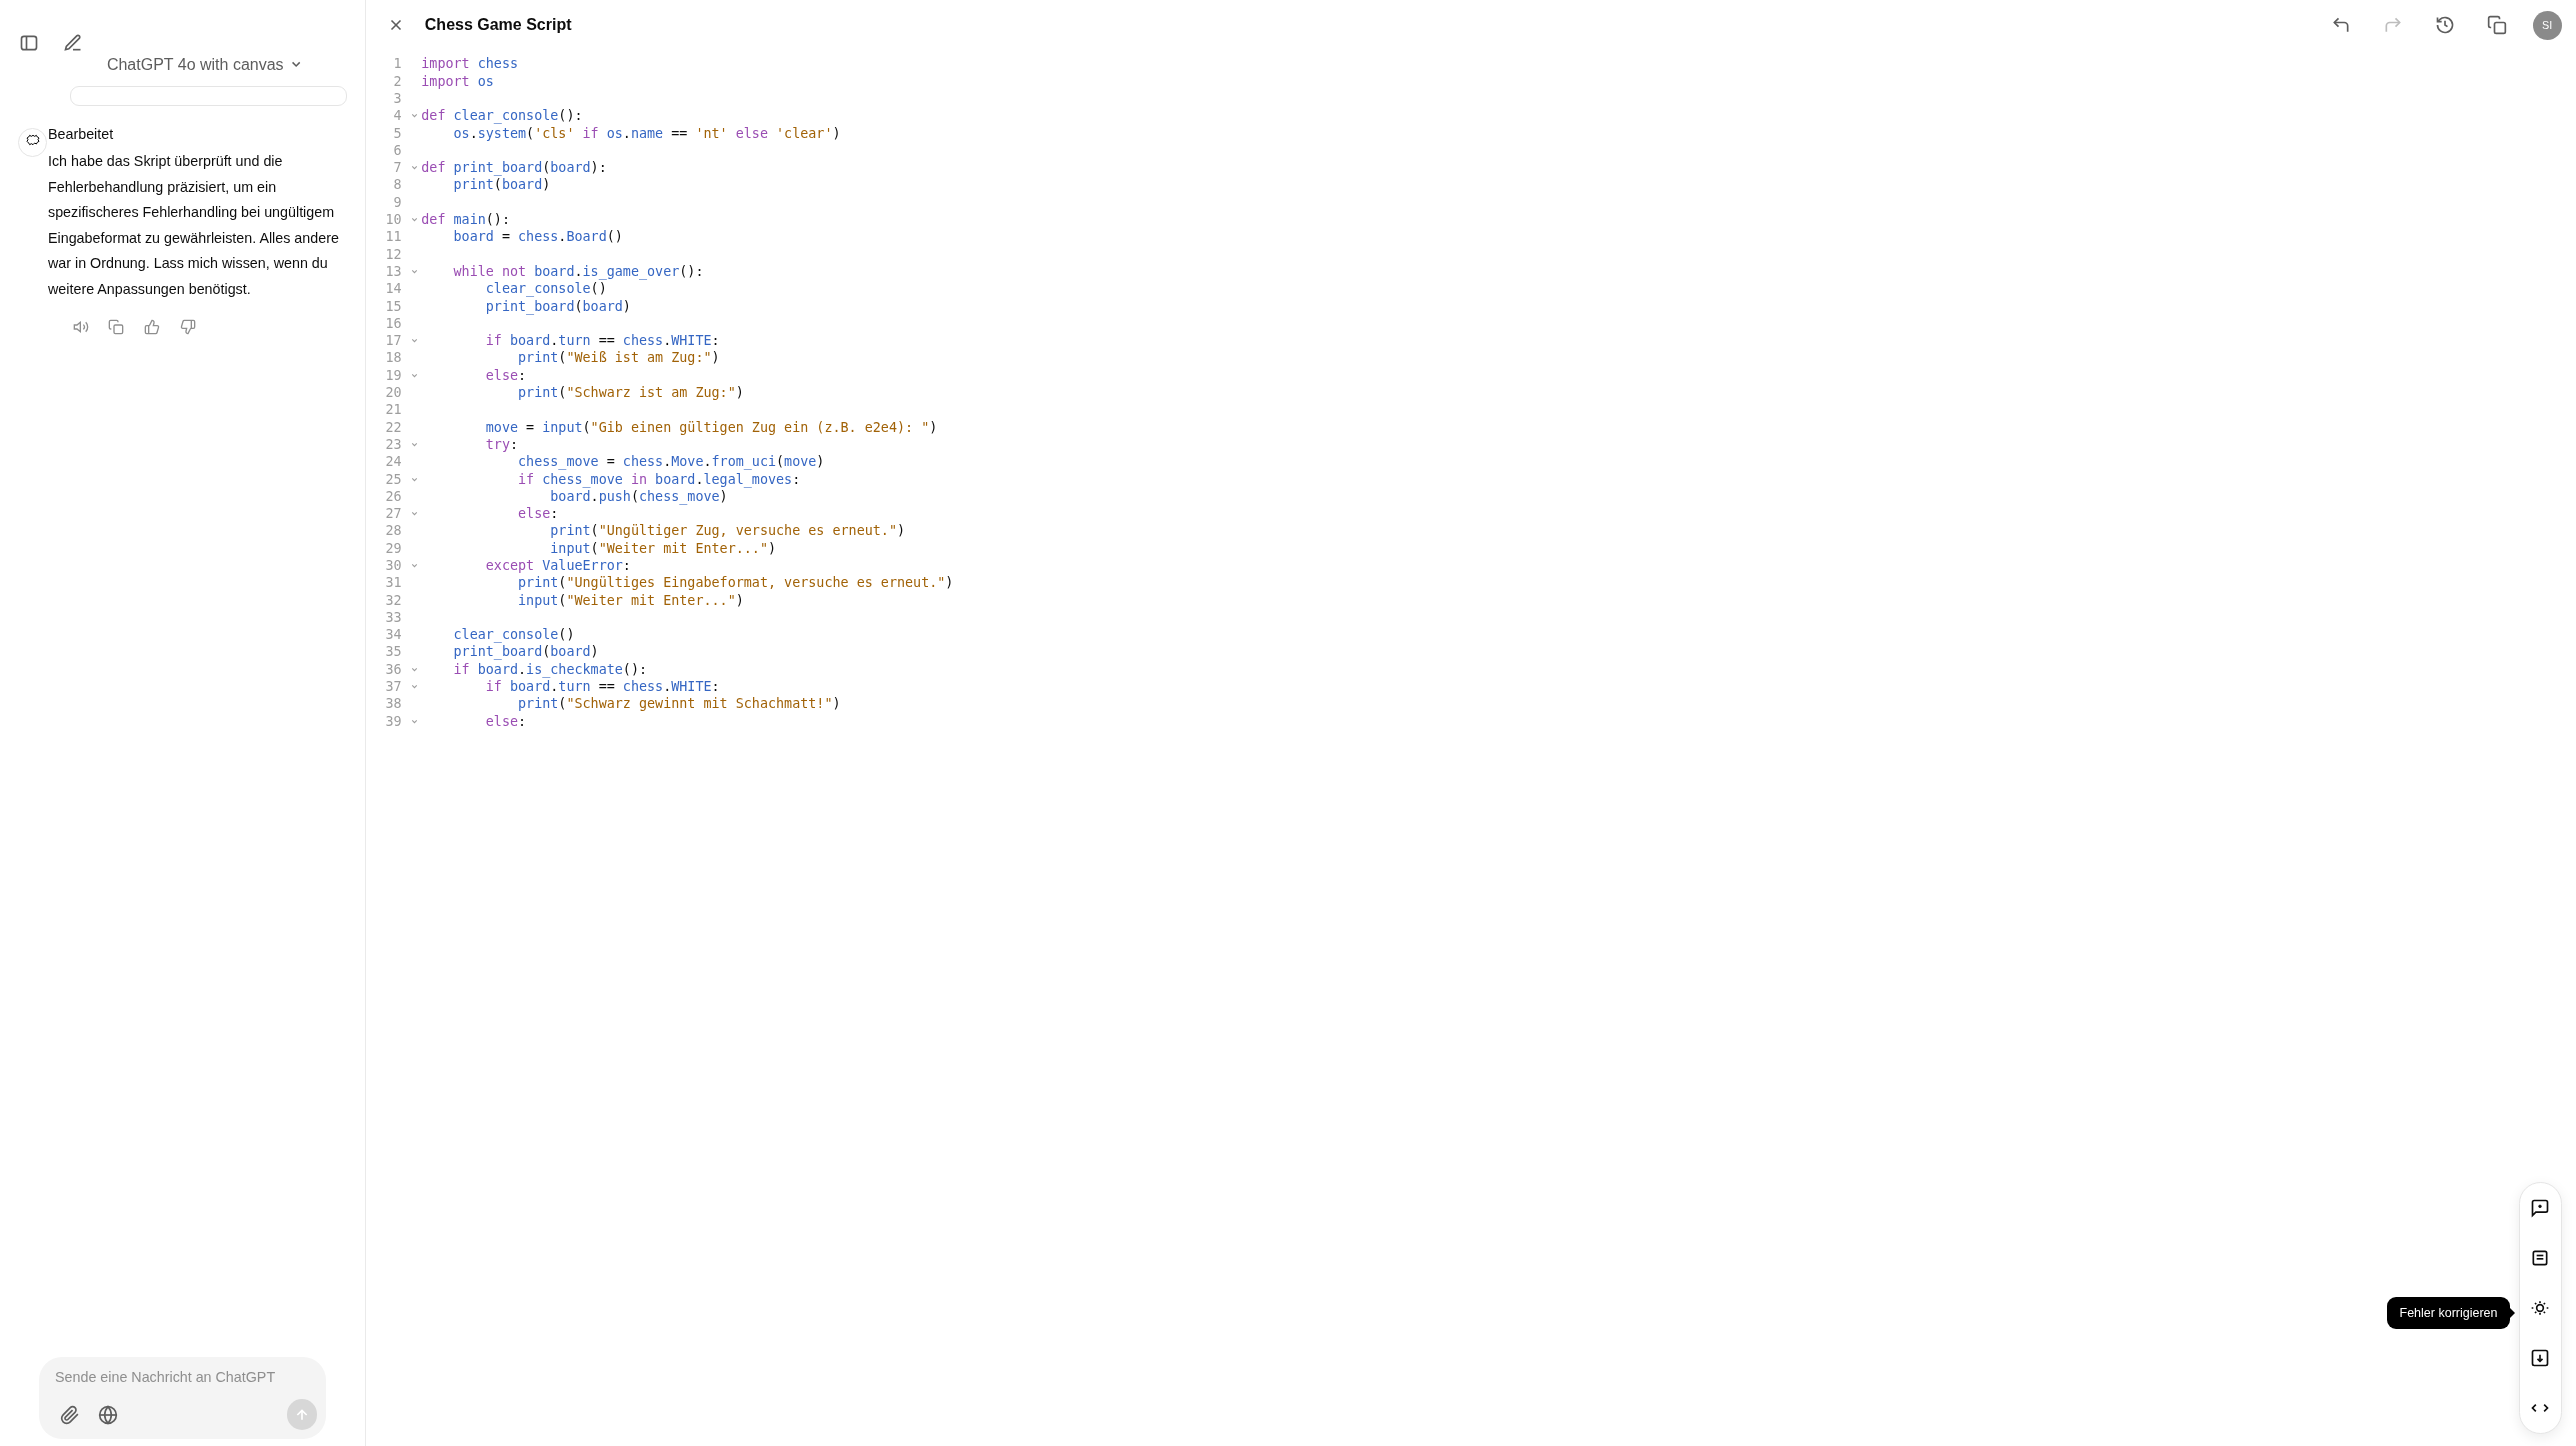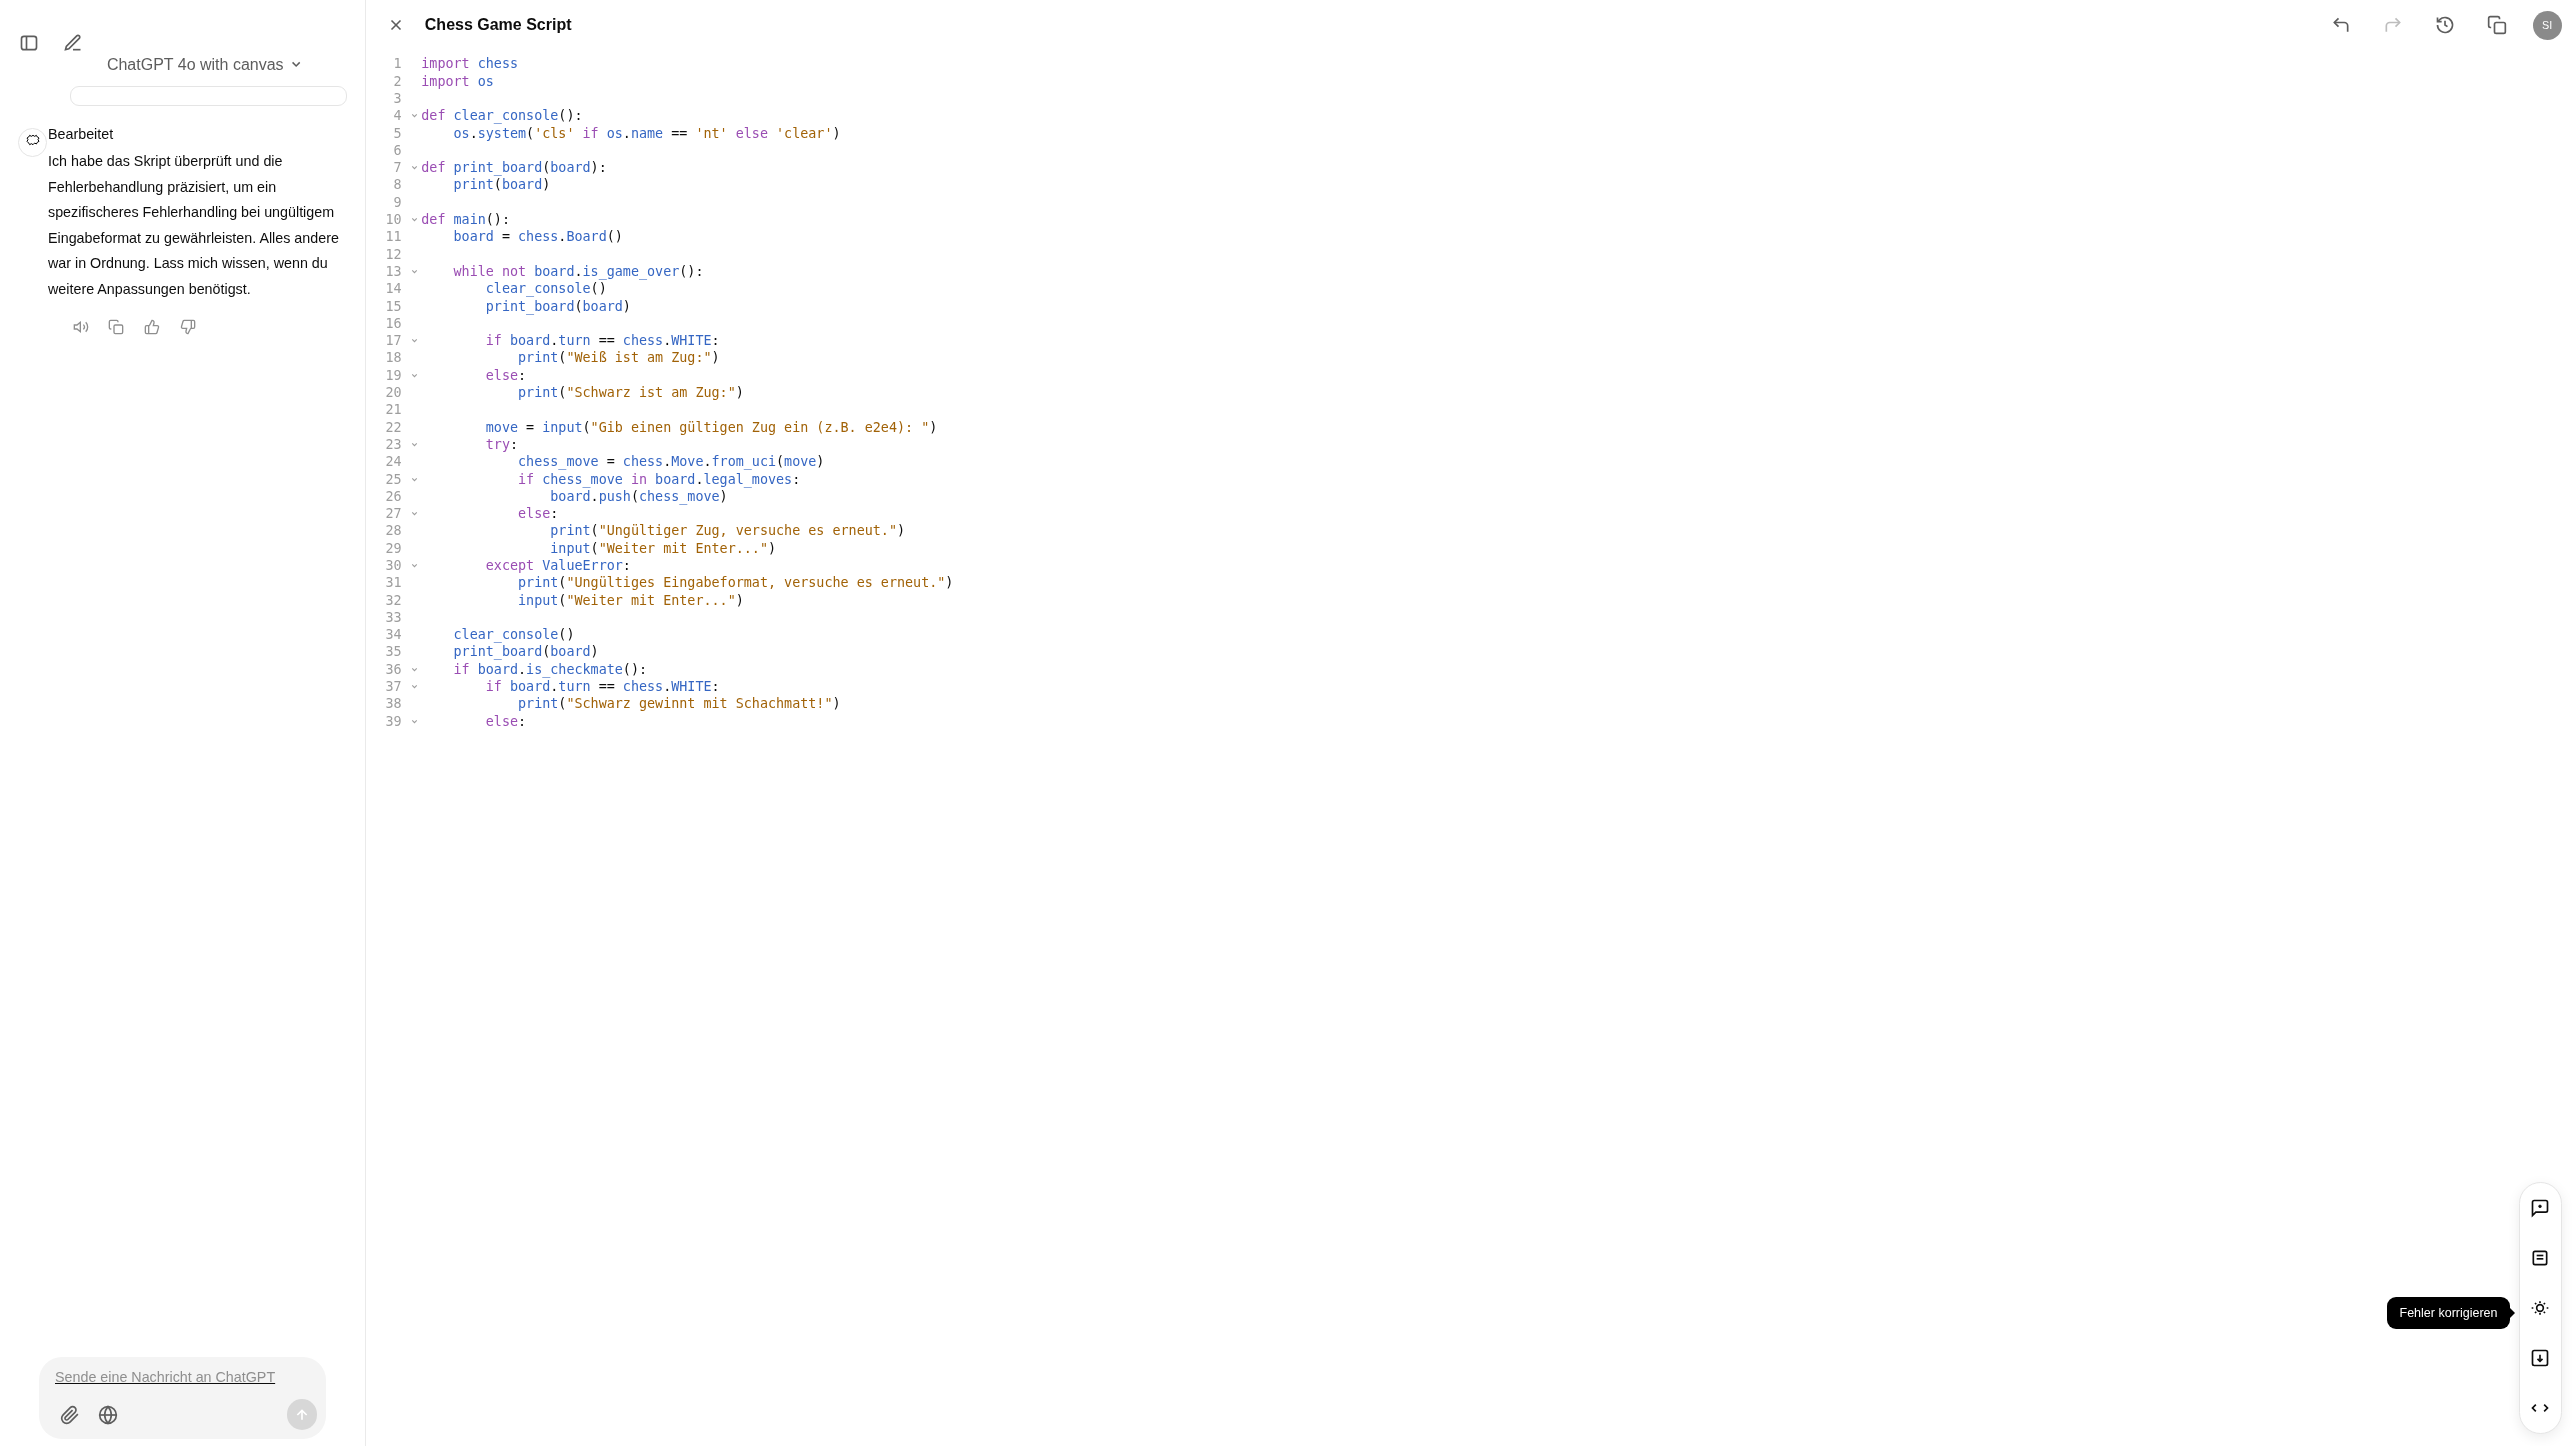--- a/index.html
+++ b/index.html
@@ -109,21 +109,20 @@
   color: #8e8e8e;
   border-radius: 5.4px;
 }
 .composer-area {
   padding: 9px 39px 7.2px 39px;
 }
 .composer {
   background: #f4f4f4;
   border-radius: 23px;
   padding: 12.5px 9px 9px 16px;
-  text-decoration: underline;
 }
 .composer-placeholder {
   font-size: 14.3px;
   color: #8e8e8e;
   margin-bottom: 14.3px;
 }
 .composer-row {
   display: flex;
   align-items: center;
   gap: 9px;

